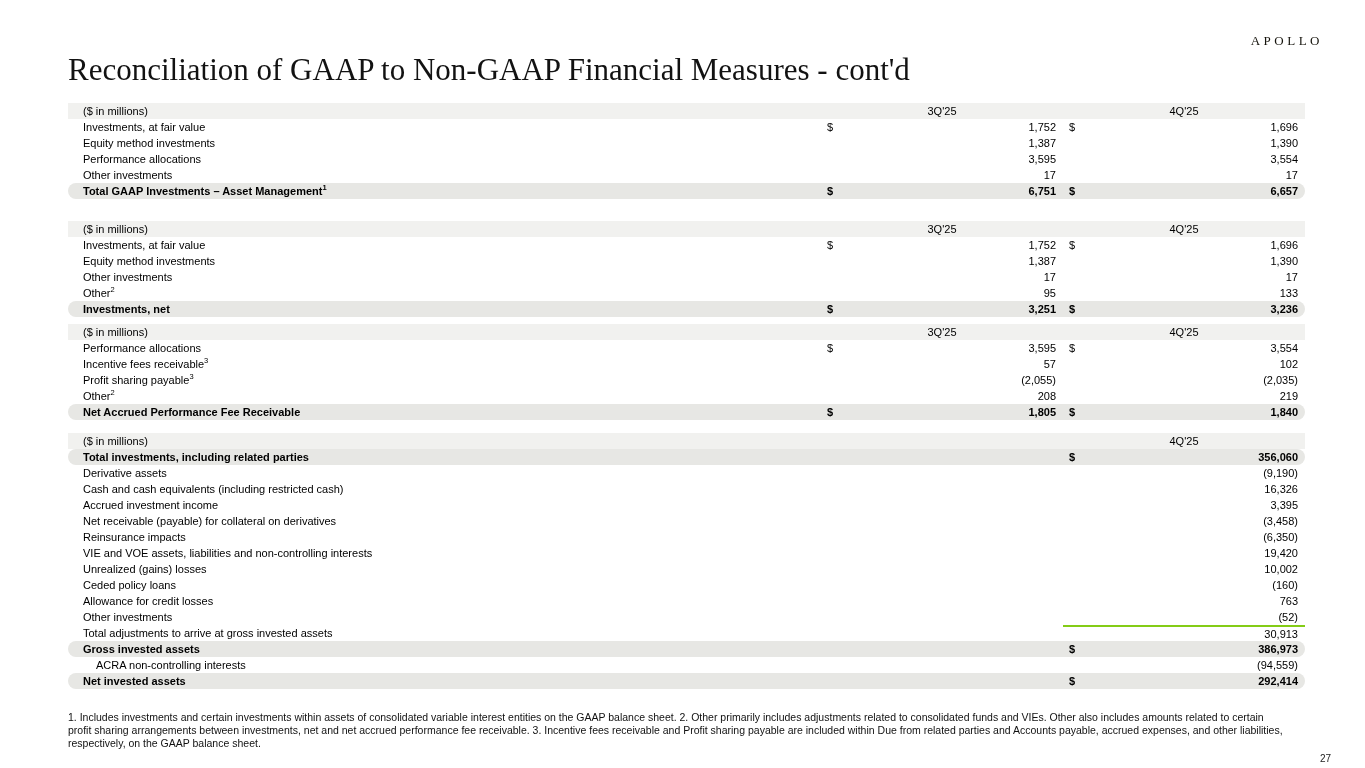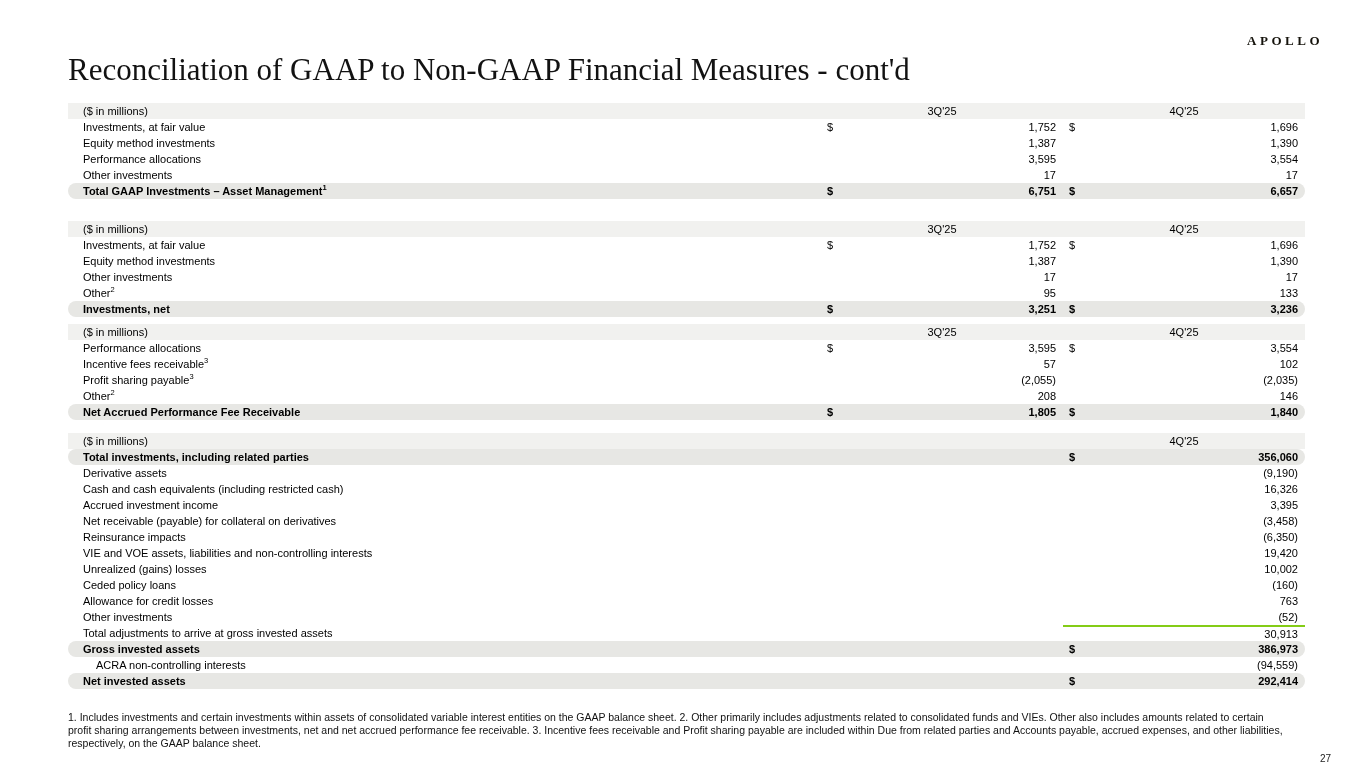--- a/index.html
+++ b/index.html
@@ -9,21 +9,21 @@
     font-family: "Liberation Sans", sans-serif;
     color: #000;
     position: relative;
     overflow: hidden;
   }
   .slide { position: absolute; inset: 0; }
 
   .logo {
     position: absolute; top: 33px; right: 42px;
     font-family: "Liberation Serif", serif;
-    font-size: 13px; letter-spacing: 3.5px; color: #15130c; font-weight: 700;
+    font-size: 13px; letter-spacing: 3.5px; color: #15130c; font-weight: 400;
   }
   .title {
     position: absolute; left: 68px; top: 52px;
     font-family: "Liberation Serif", serif;
     font-weight: 400; font-size: 31px; color: #121212;
     white-space: nowrap;
   }
 
   .tables { position: absolute; left: 68px; top: 103px; width: 1237px; }
   .ftable:nth-child(2) { margin-top: 22px; }
@@ -242,21 +242,21 @@
           </div>
         </div>
         <div class="row">
           <div class="label"><span>Other</span><sup class="supref">2</sup></div>
           <div class="col col1">
             <span class="dollar"></span>
             <span class="val">208</span>
           </div>
           <div class="col col2">
             <span class="dollar"></span>
-            <span class="val">146</span>
+            <span class="val">219</span>
           </div>
         </div>
         <div class="row total">
           <div class="label"><span>Net Accrued Performance Fee Receivable</span></div>
           <div class="col col1">
             <span class="dollar">$</span>
             <span class="val">1,805</span>
           </div>
           <div class="col col2">
             <span class="dollar">$</span>

